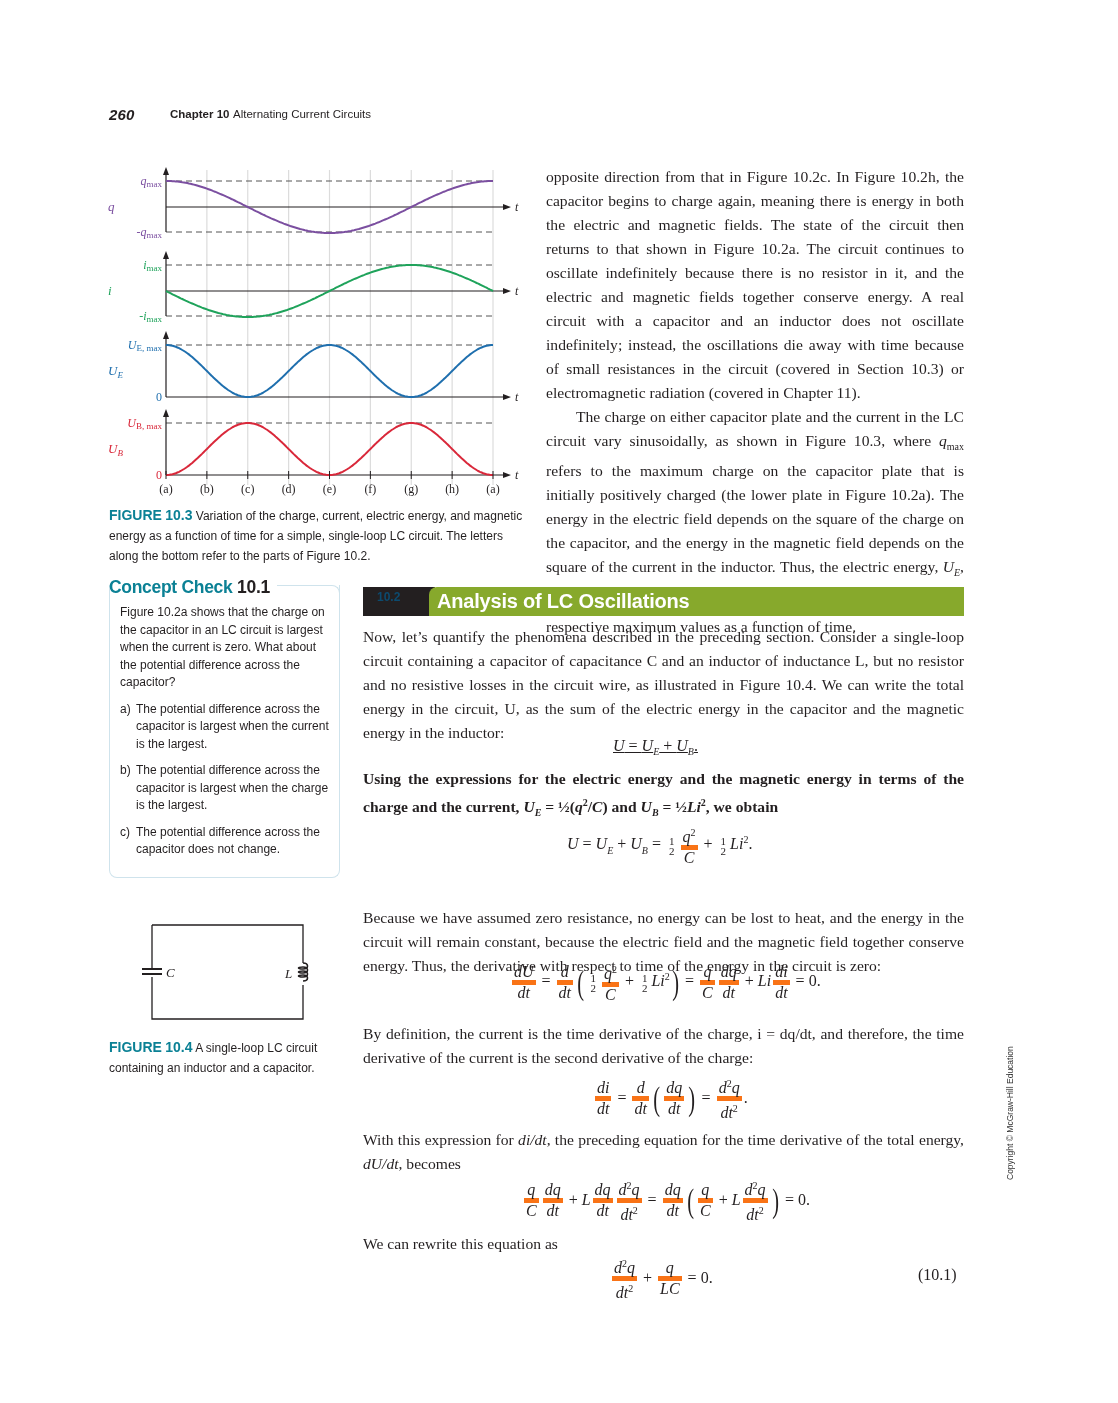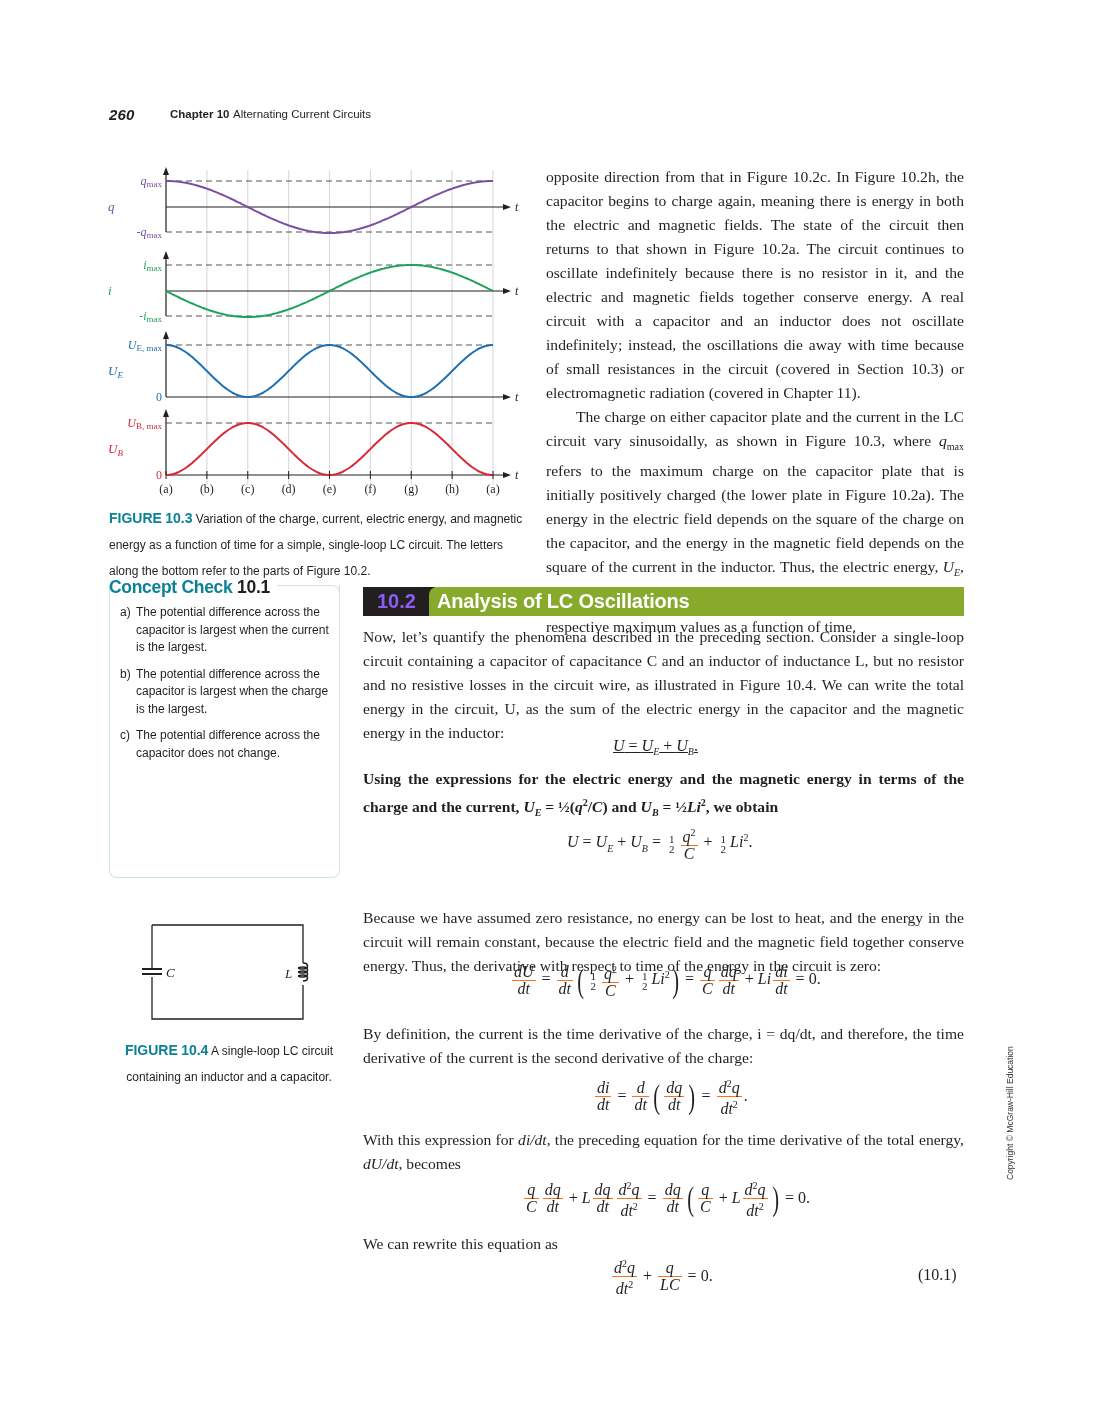--- a/index.html
+++ b/index.html
@@ -10,25 +10,25 @@
 
   
   #page-num { left: 109px; top: 106px; font-size: 15px; font-weight: bold; letter-spacing: 0.2px; font-style: italic; }
   #chapter-label { left: 170px; top: 108px; font-size: 11.5px; font-weight: bold; }
   #chapter-title { left: 233px; top: 108px; font-size: 11.5px; }
 
   
   #fig103 { left: 100px; top: 160px; width: 430px; height: 345px; }
 
   
-  .fig-cap { font-size: 12px; line-height: 26px; }
+  .fig-cap { font-size: 12px; line-height: 20px; }
   .fig-cap .fig-word { color: #0b8195; font-weight: bold; font-size: 14px; }
   .fig-cap .fig-num { color: #0b8195; font-weight: bold; font-size: 14px; }
   #cap103 { left: 109px; top: 505px; width: 420px; }
-  #cap104 { left: 109px; top: 1037px; width: 240px; text-align: center; }
+  #cap104 { left: 109px; top: 1037px; width: 240px; }
 
   
   .body-text { font-size: 15.6px; line-height: 24px; text-align: justify; }
   .body-text p { margin: 0; }
   #right-top { left: 546px; top: 165px; width: 418px; }
   .indent { text-indent: 30px; }
 
   
   #cc-title { left: 109px; top: 577px; font-size: 17.5px; font-weight: bold; color: #0b8195; letter-spacing: -0.3px; }
   #cc-title .num { color: #231f20; }
@@ -39,28 +39,28 @@
   #cc-content .opt { display: flex; margin-bottom: 9px; }
   #cc-content .opt .lbl { width: 16px; flex: none; }
 
   
   #circuit { left: 130px; top: 915px; width: 200px; height: 110px; }
 
   
   #sec-bar { left: 363px; top: 587px; width: 601px; height: 29px; }
   #sec-num-bg { position: absolute; left: 0; top: 0; width: 72px; height: 29px; background: #231f20; }
   #sec-title-bg { position: absolute; left: 66px; top: 0; right: 0; height: 29px; background: #87a92c; border-radius: 8px 0 0 0; }
-  #sec-num { position: absolute; left: 14px; top: 3px; font-size: 20px; font-weight: bold; color: #8b5cf6; }
+  #sec-num { position: absolute; left: 14px; top: 3px; font-size: 12px; font-weight: bold; color: #0c4a6e; }
   #sec-title { position: absolute; left: 74px; top: 3px; font-size: 20px; font-weight: bold; color: #fff; letter-spacing: -0.2px; }
 
   #main-text1 { left: 363px; top: 625px; width: 601px; }
   .eq { position: absolute; font-family: "Liberation Serif", serif; font-size: 16px; color: #231f20; }
   .eq i { font-style: italic; }
   .frac { display: inline-block; vertical-align: middle; text-align: center; margin: 0 2px; }
-  .frac .num { display: block; border-bottom: 1px solid #f97316; padding: 0 2px; line-height: 16px; }
+  .frac .num { display: block; border-bottom: 5px solid #f97316; padding: 0 2px; line-height: 16px; }
   .frac .den { display: block; padding: 0 2px; line-height: 16px; }
   .frac.small { font-size: 11px; }
   .frac.small .num, .frac.small .den { line-height: 10px; }
   .frac.nobar .num { border-bottom: none; }
   .paren { font-size: 34px; vertical-align: middle; font-weight: 100; line-height: 1; transform: scaleX(0.6); display: inline-block; }
   sup { font-size: 10px; }
   sub { font-size: 10px; }
 
   #text-using { left: 363px; top: 767px; width: 601px; font-weight: bold; }
   #text-because { left: 363px; top: 906px; width: 601px; }
@@ -170,20 +170,21 @@
 
 <div class="abs serif body-text" id="right-top">
   <p>opposite direction from that in Figure 10.2c. In Figure 10.2h, the capacitor begins to charge again, meaning there is energy in both the electric and magnetic fields. The state of the circuit then returns to that shown in Figure 10.2a. The circuit continues to oscillate indefinitely because there is no resistor in it, and the electric and magnetic fields together conserve energy. A real circuit with a capacitor and an inductor does not oscillate indefinitely; instead, the oscillations die away with time because of small resistances in the circuit (covered in Section 10.3) or electromagnetic radiation (covered in Chapter 11).</p>
   <p class="indent"><span>The charge on either capacitor plate and the current in the LC circuit vary sinusoidally, as shown in Figure 10.3, where </span><i>q</i><sub>max</sub><span> refers to the maximum charge on the capacitor plate that is initially positively charged (the lower plate in Figure 10.2a). The energy in the electric field depends on the square of the charge on the capacitor, and the energy in the magnetic field depends on the square of the current in the inductor. Thus, the electric energy, </span><i>U</i><sub><i>E</i></sub><span>, and the magnetic energy, </span><i>U</i><sub><i>B</i></sub><span>, vary between zero and their respective maximum values as a function of time.</span></p>
 </div>
 
 <div class="abs" id="cc-box"></div>
 <div class="abs" id="cc-topline"></div>
 <div class="abs sans" id="cc-title"><span>Concept Check</span> <span class="num">10.1</span></div>
 <div class="abs sans" id="cc-content">
+  <div class="q">Figure 10.2a shows that the charge on the capacitor in an LC circuit is largest when the current is zero. What about the potential difference across the capacitor?</div>
   <div class="opt">
       <span class="lbl">a)</span>
       <span>The potential difference across the capacitor is largest when the current is the largest.</span>
     </div>
   <div class="opt">
       <span class="lbl">b)</span>
       <span>The potential difference across the capacitor is largest when the charge is the largest.</span>
     </div>
   <div class="opt">
       <span class="lbl">c)</span>

